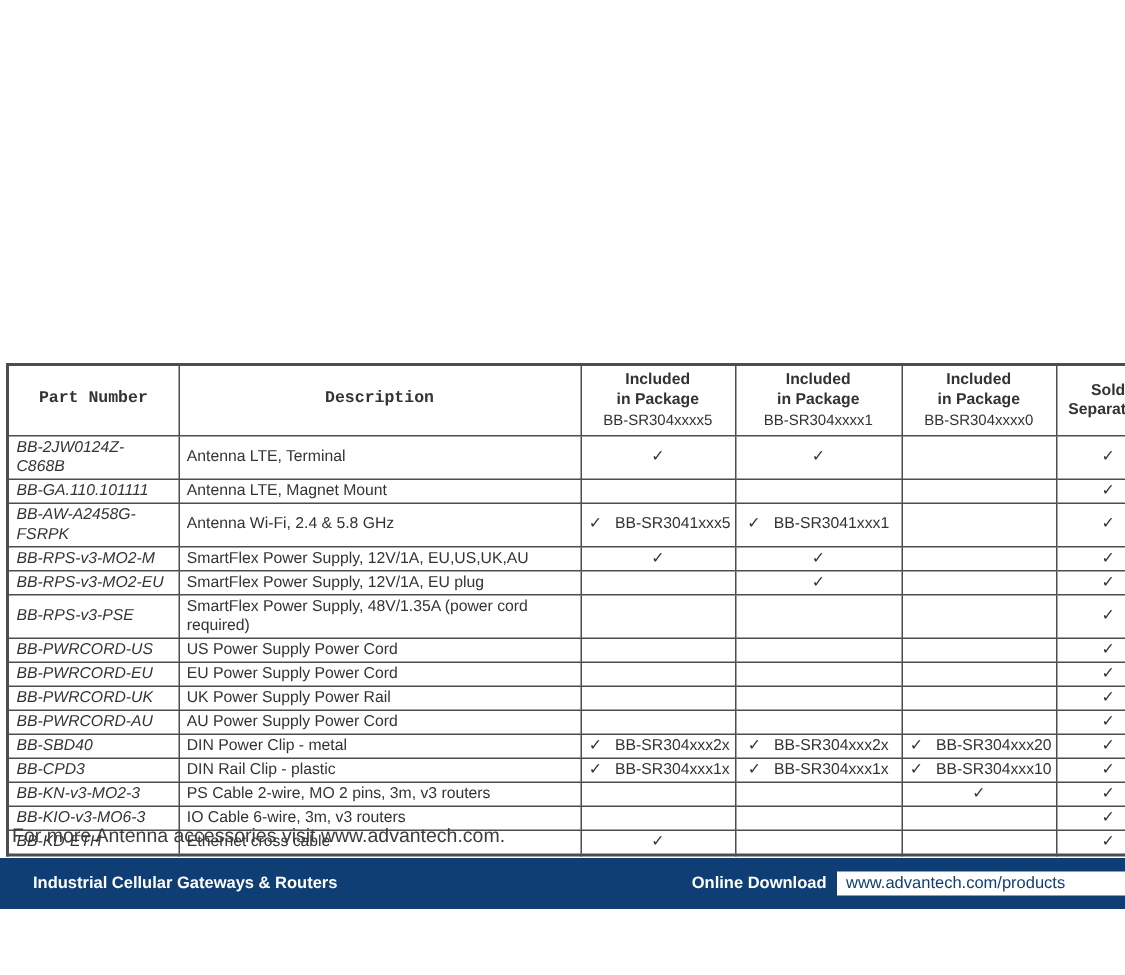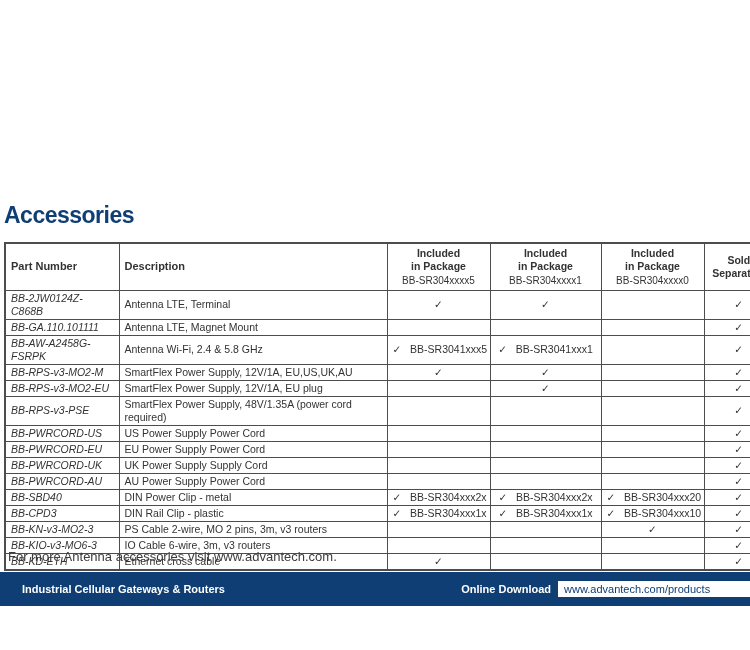--- a/index.html
+++ b/index.html
@@ -32,21 +32,21 @@
   table.acc th,table.acc td{
     border:1px solid var(--border);
     font-size:10.5px;
     line-height:13px;
     padding:1px 5px;
     vertical-align:middle;
     overflow:hidden;
   }
   table.acc{border:2px solid var(--border);}
   table.acc thead th{height:47px;font-weight:bold;font-size:11px;}
-  .th-left{text-align:left;padding-left:6px;}
+  .th-left{text-align:center;padding-left:6px;font-family:Liberation Mono, monospace;}
   .th-center{text-align:center;padding:2px 2px;}
   .th-center .b{display:block;font-weight:bold;font-size:10.5px;line-height:13px;}
   .th-center .r{display:block;font-weight:normal;font-size:10px;line-height:13px;margin-top:1px;}
   table.acc tbody td{height:15px;}
   td.c{text-align:center;white-space:pre;}
   td.part{padding-left:5px;font-style:italic;}
   td.desc{padding-left:6px;margin-left:15px;}
   .note{
     position:absolute;left:8px;top:549px;
     font-size:13px;color:#3c3c3c;
@@ -73,21 +73,20 @@
     width:192px;height:16px;line-height:16px;
     padding:0 6px;
     white-space:nowrap;
   }
 </style>
 </head>
 <body>
 
 <div class="page">
 
-  <h1 class="title">Accessories</h1>
 
   <table class="acc">
     <colgroup>
       <col style="width:114px">
         <col style="width:268px">
         <col style="width:103px">
       <col style="width:111px">
         <col style="width:103px">
         <col style="width:70px">
     </colgroup>
@@ -176,21 +175,21 @@
       <tr>
         <td class="part">BB-PWRCORD-EU</td>
         <td class="desc">EU Power Supply Power Cord</td>
         <td class="c"></td>
         <td class="c"></td>
         <td class="c"></td>
         <td class="c">✓</td>
       </tr>
       <tr>
         <td class="part">BB-PWRCORD-UK</td>
-        <td class="desc">UK Power Supply Supply Cord</td>
+        <td class="desc">UK Power Supply Power Rail</td>
         <td class="c"></td>
         <td class="c"></td>
         <td class="c"></td>
         <td class="c">✓</td>
       </tr>
       <tr>
         <td class="part">BB-PWRCORD-AU</td>
         <td class="desc">AU Power Supply Power Cord</td>
         <td class="c"></td>
         <td class="c"></td>

